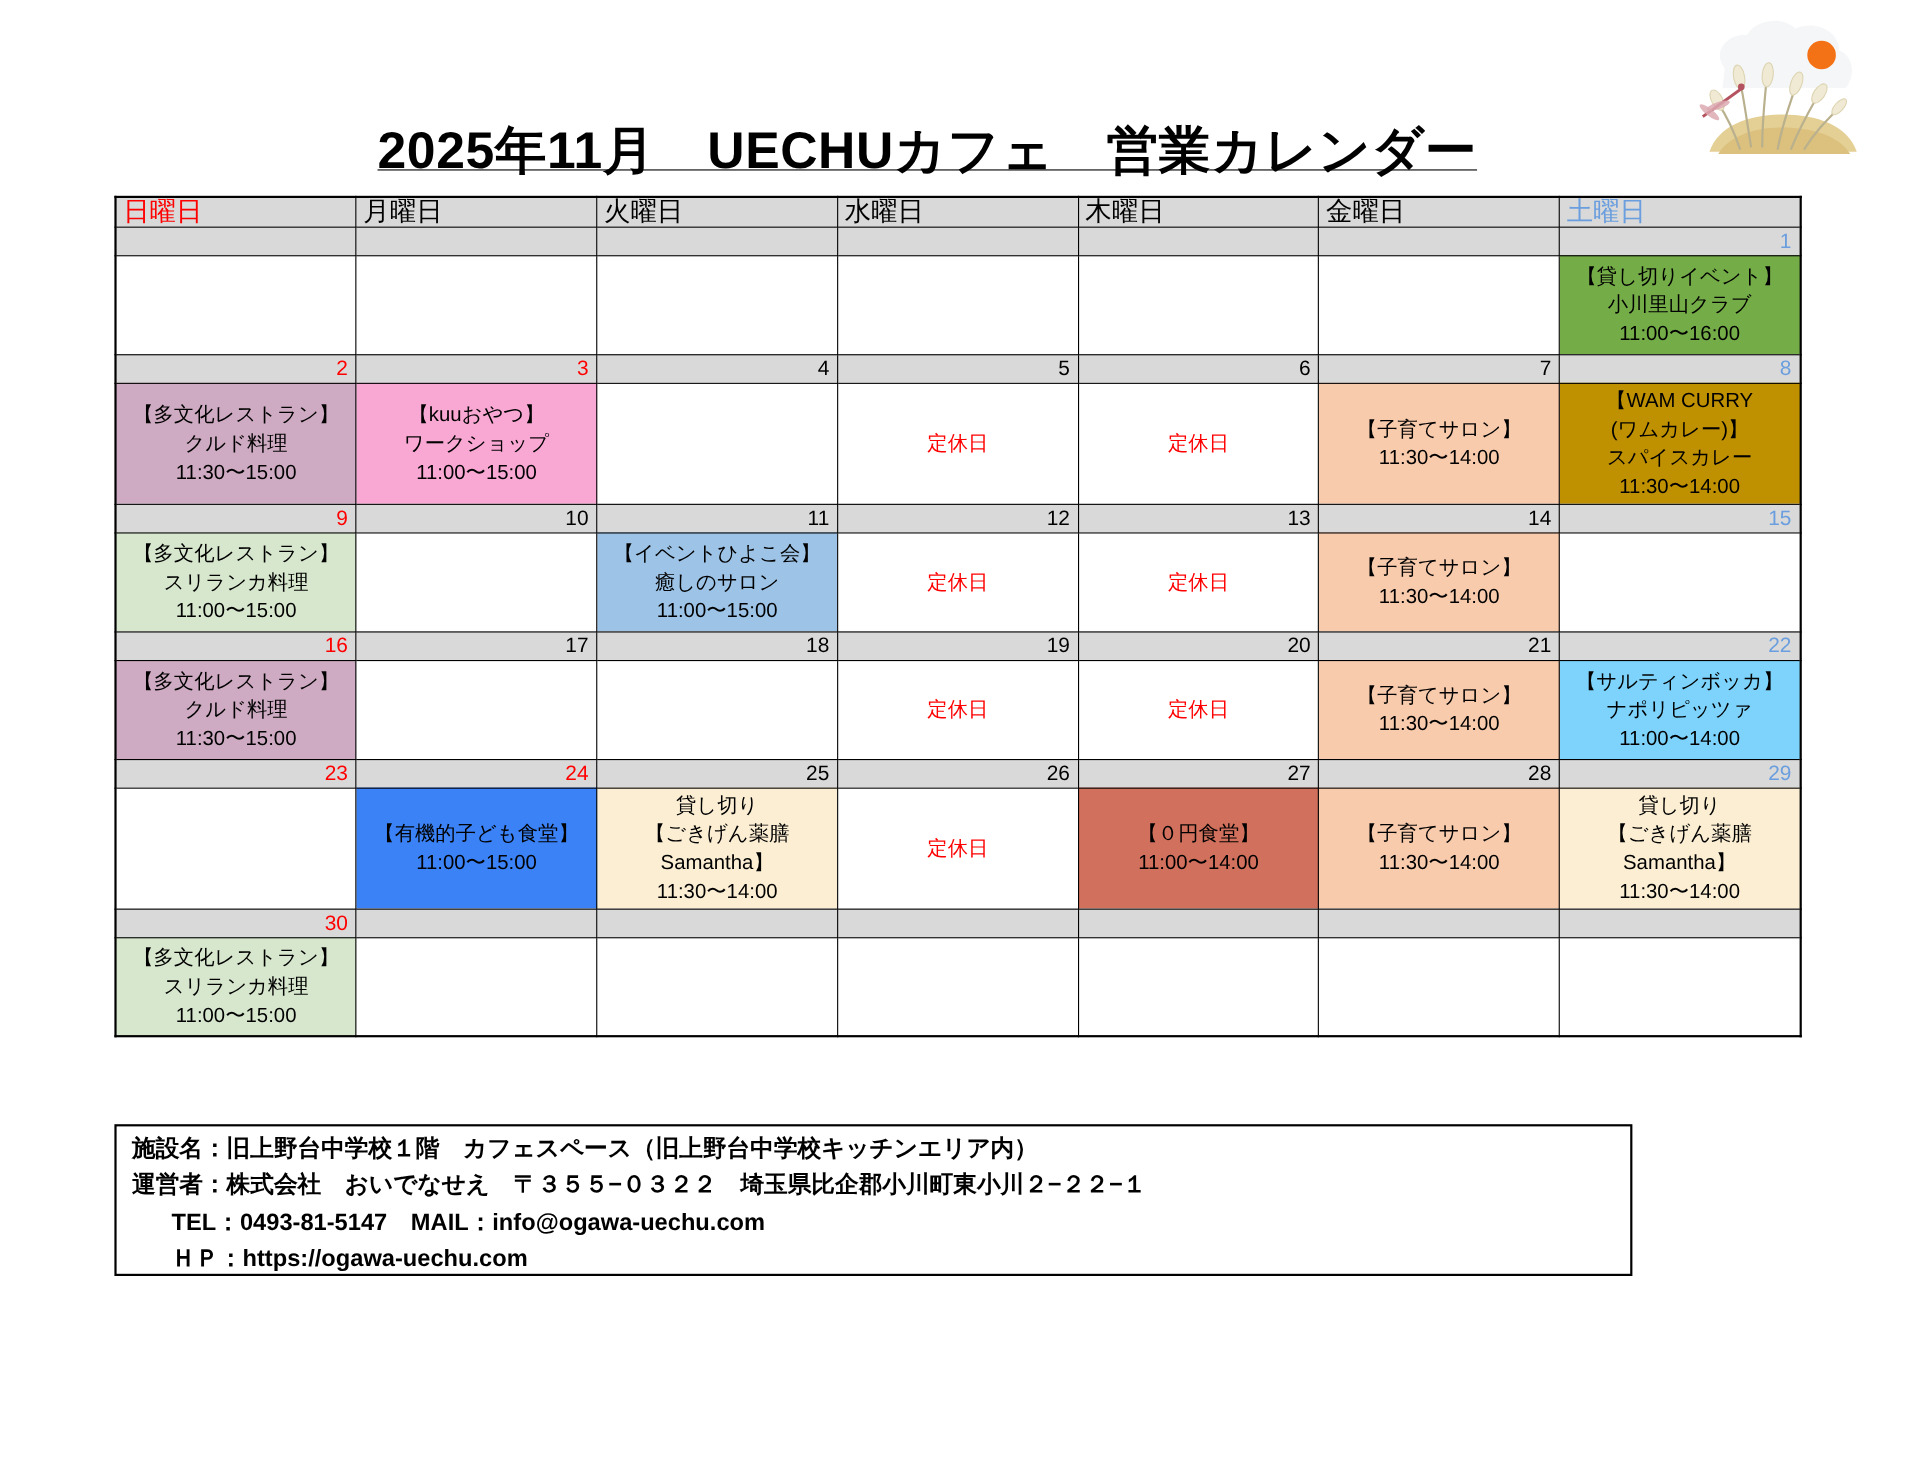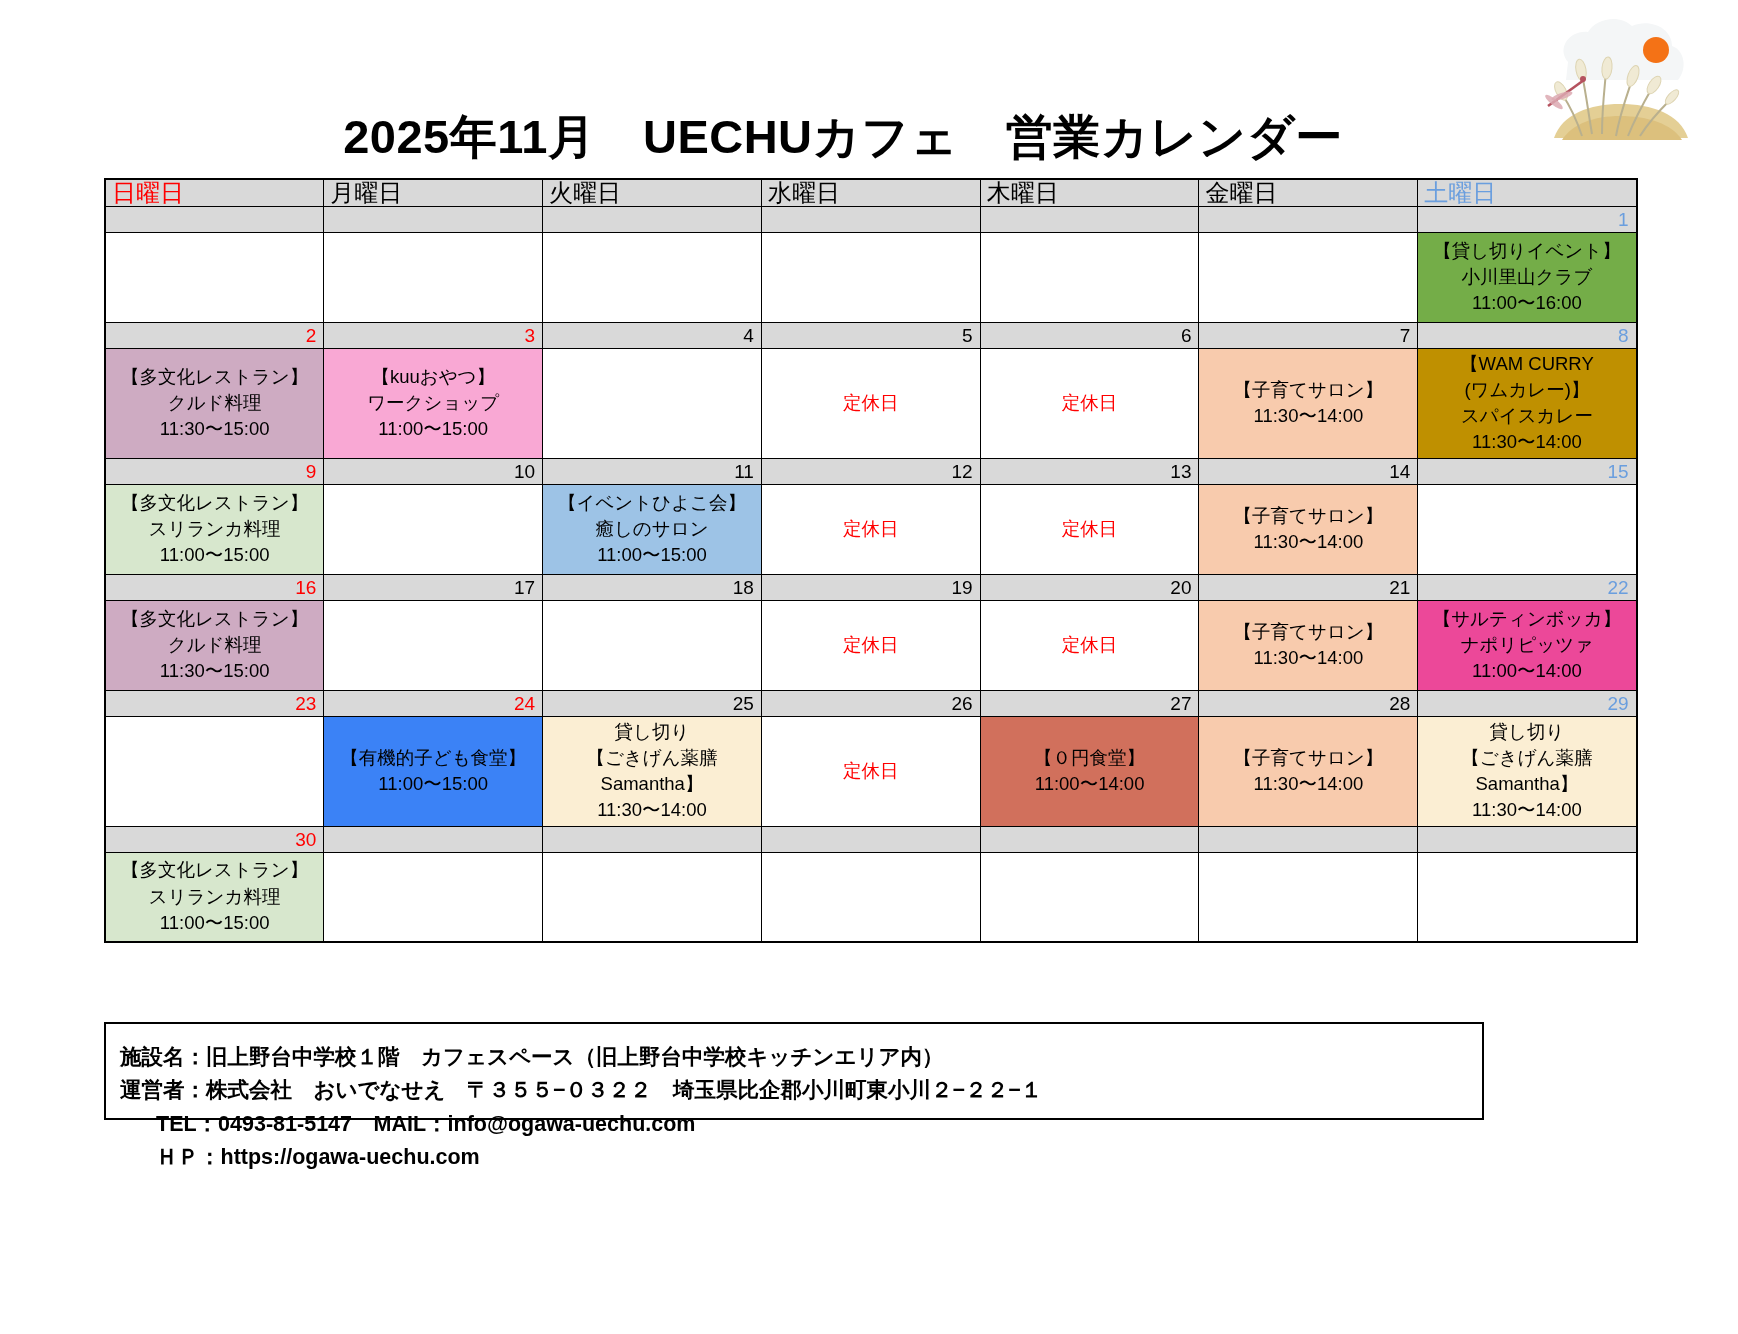--- a/index.html
+++ b/index.html
@@ -23,20 +23,21 @@
   }
 
   
   .title-row {
     position: absolute;
     top: 106px;
     left: 0;
     width: 1666px;
     text-align: center;
     padding-left: 20px;
+    text-decoration: underline;
   }
   .title-text {
     font-size: 47px;
     font-weight: bold;
     letter-spacing: 0.5px;
     color: #000;
     white-space: pre;
     font-family: "Liberation Sans", "DejaVu Sans", sans-serif;
   }
 
@@ -106,23 +107,23 @@
     color: #ff0000;
   }
   .cell-body.empty { visibility: hidden; }
 
   
   .footer {
     position: absolute;
     left: 104px;
     top: 1022px;
     width: 1380px;
-    height: 98px;
+    height: 138px;
     border: 2px solid #000;
-    padding: 17px 14px 6px 14px;
+    padding: 4px 14px 6px 14px;
   }
   .f-line {
     font-size: 21.5px;
     font-weight: bold;
     color: #000;
     line-height: 1.55;
     white-space: pre;
   }
   .f-line.indent { padding-left: 36px; }
 </style>
@@ -328,21 +329,21 @@
           <td class="cell" style="background: rgb(255, 255, 255);">
             <div class="cell-body closed">定休日</div>
           </td>
           <td class="cell" style="background: rgb(255, 255, 255);">
             <div class="cell-body closed">定休日</div>
           </td>
           <td class="cell" style="background: rgb(248, 203, 173);">
             <div class="cell-body">【子育てサロン】
 11:30〜14:00</div>
           </td>
-          <td class="cell" style="background: #ec4899;">
+          <td class="cell" style="background: #7dd3fc;">
             <div class="cell-body">【サルティンボッカ】
 ナポリピッツァ
 11:00〜14:00</div>
           </td>
         </tr>
         <tr>
           <td class="datenum sun">23</td>
           <td class="datenum hol">24</td>
           <td class="datenum wd">25</td>
           <td class="datenum wd">26</td>

